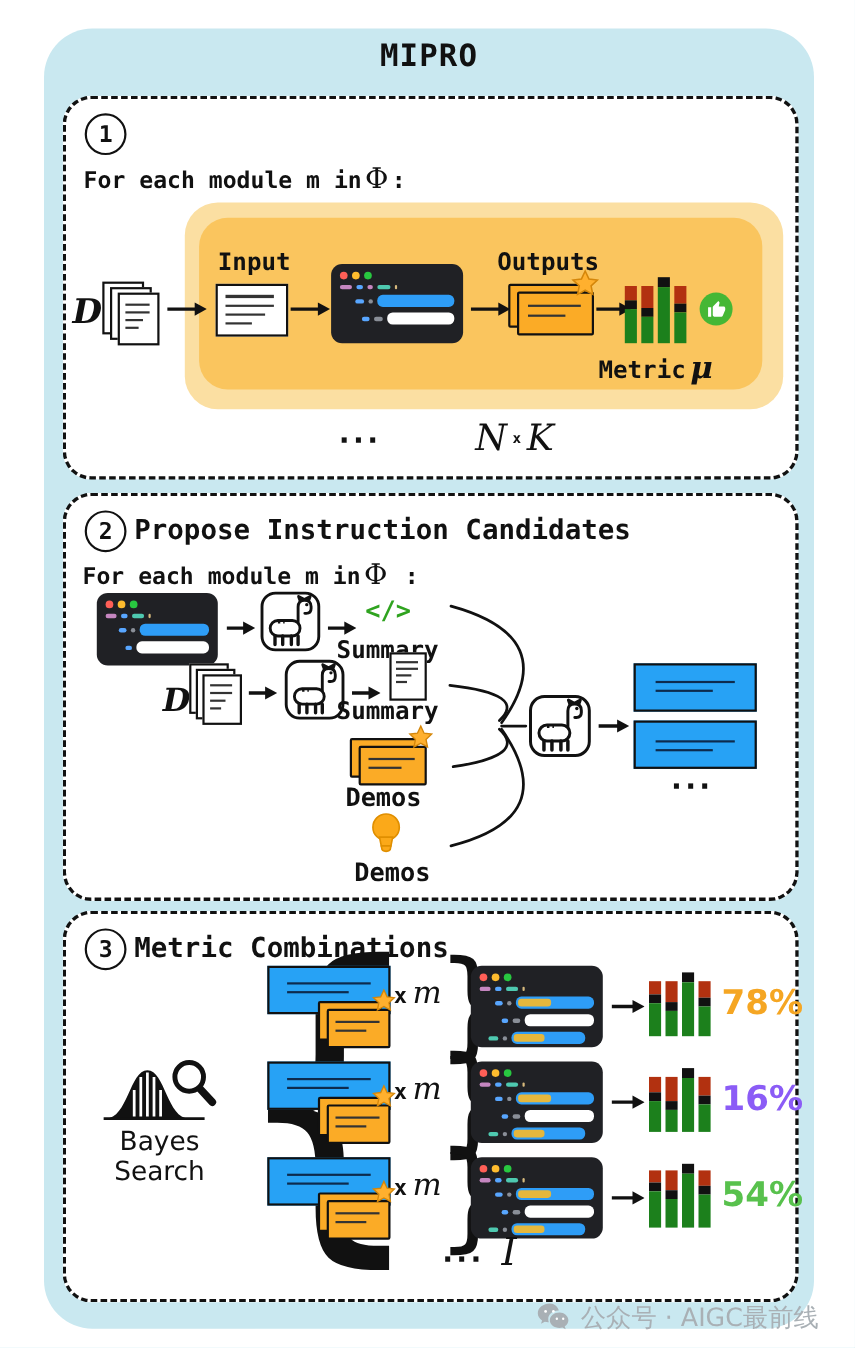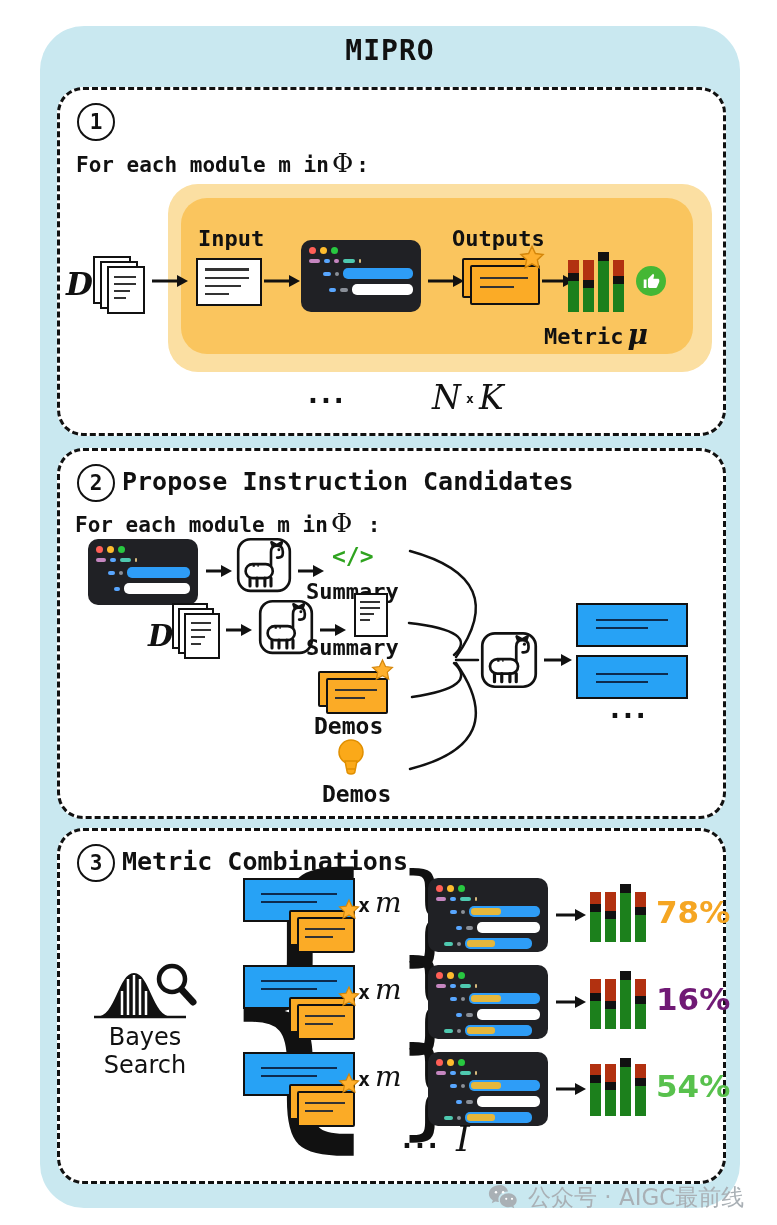--- a/index.html
+++ b/index.html
@@ -44,21 +44,21 @@
   
   .scorebars{position:absolute;display:flex;align-items:flex-end;gap:4px;}
   .sbar{width:11px;display:flex;flex-direction:column;justify-content:flex-end;}
   .sr{background:#b23110}.sk{background:#111}.sg{background:#1c801c}
   .sbar span{display:block;width:100%;}
   
   .arrow{position:absolute;}
   
   .brace{position:absolute;font-family:"DejaVu Sans",sans-serif;color:#111;font-weight:normal;}
   .pct{position:absolute;font-family:"DejaVu Sans",sans-serif;font-weight:bold;font-size:31px;white-space:nowrap;}
-  .pct-0{color:#f5a623}.pct-1{color:#701a75}.pct-2{color:#58c14d}
+  .pct-0{color:#f5a623}.pct-1{color:#8b5cf6}.pct-2{color:#58c14d}
   .dotsrow{position:absolute;font-family:"DejaVu Sans",sans-serif;font-weight:bold;font-size:26px;letter-spacing:3px;}
   .codetag{position:absolute;font-family:"DejaVu Sans Mono",monospace;font-weight:bold;font-size:23px;color:#2fa31f;}
   .wm{position:absolute;left:488px;top:1182px;display:flex;align-items:center;gap:8px;
       color:#a9b0b5;font-size:23px;font-family:"DejaVu Sans",sans-serif;white-space:nowrap;}
 </style>
 </head>
 <body>
 
 <div class="blue-panel"></div>
 <div class="title">MIPRO</div>

